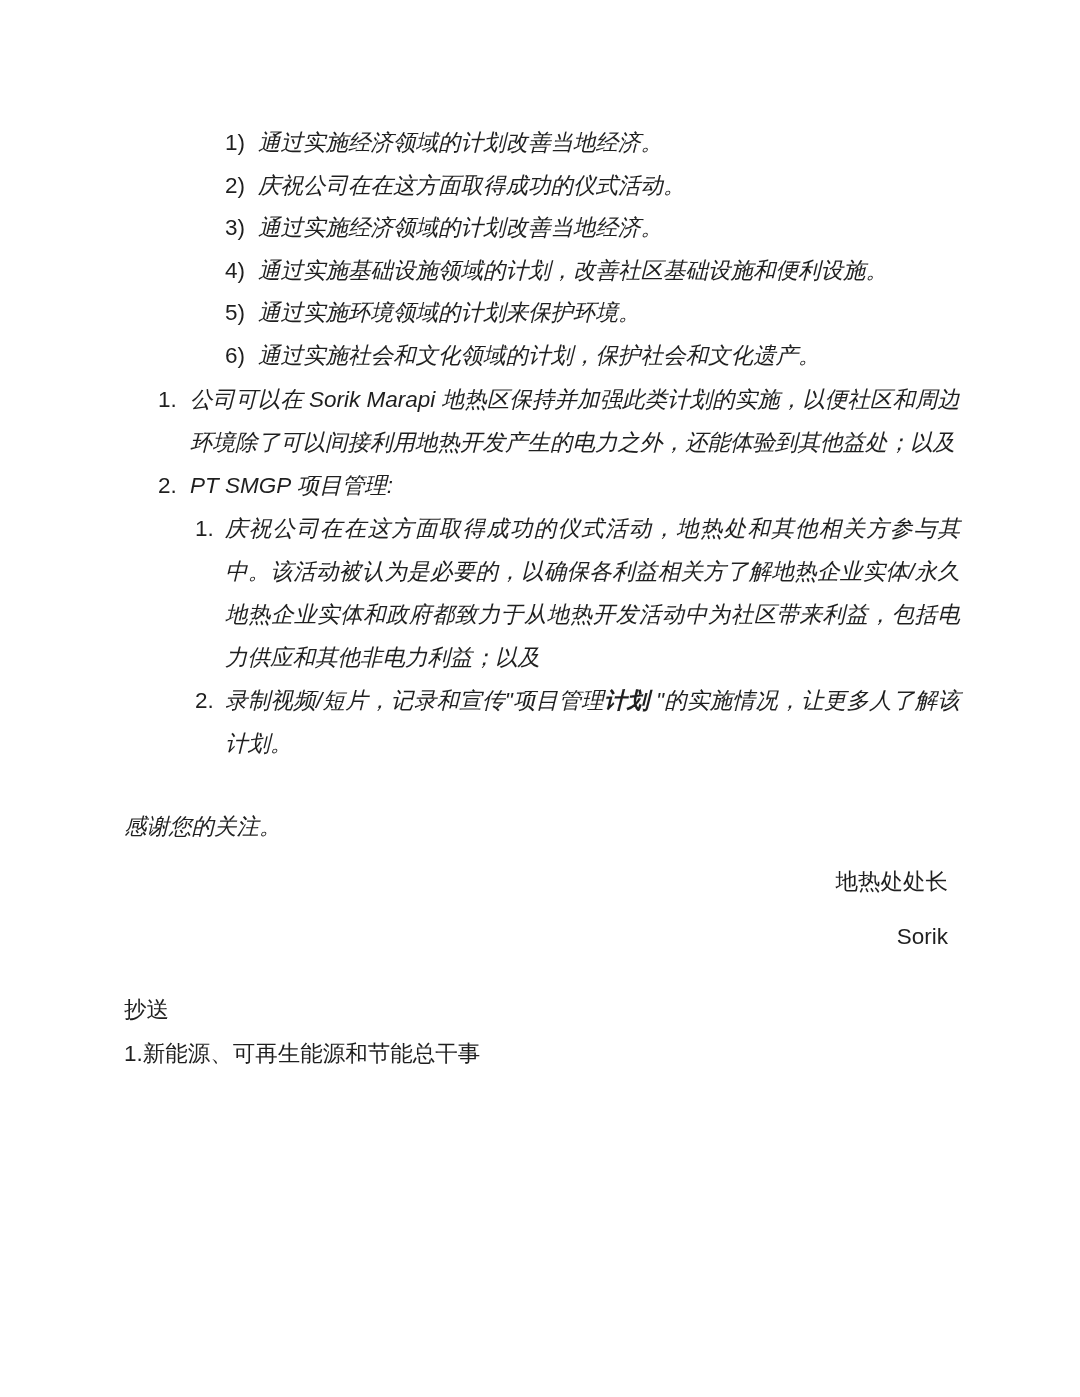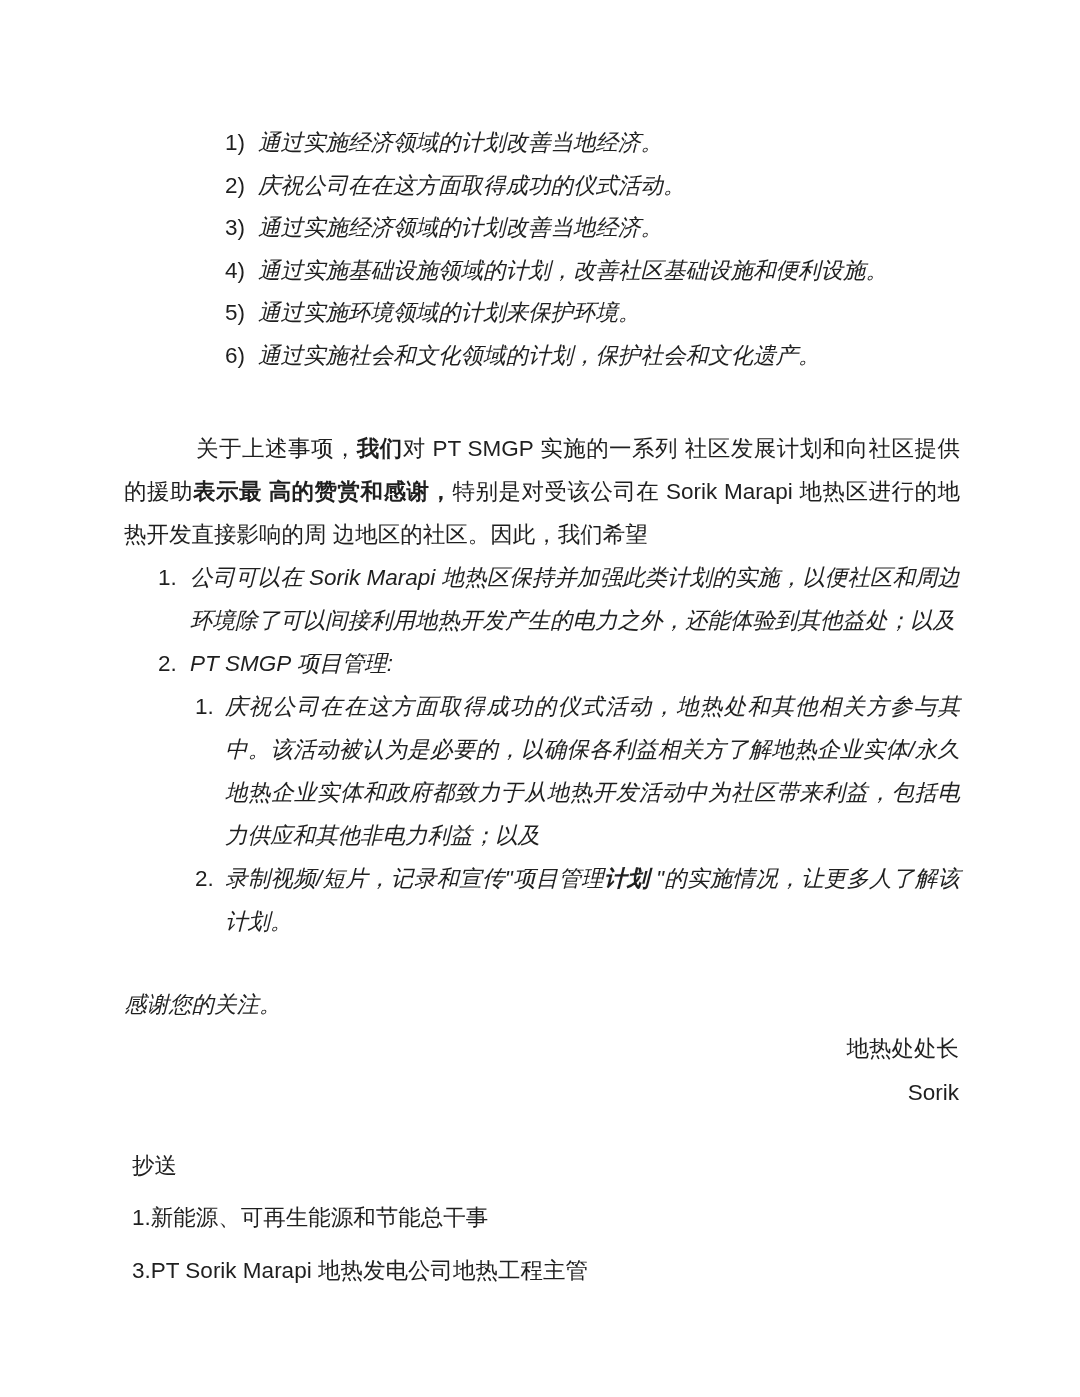--- a/index.html
+++ b/index.html
@@ -31,23 +31,23 @@
   
   .request-list { margin-left:34px; line-height:43px; }
   .request-list .li { display:flex; }
   .request-list .marker { width:32px; flex-shrink:0; }
   
   .sub-list { margin-left:71px; line-height:43px; }
   .sub-list .li { display:flex; }
   .sub-list .marker { width:30px; flex-shrink:0; }
   .li-text { flex:1; text-align:justify;font-style:italic; }
   .thanks { margin:40px 0 0 0; line-height:43px;font-style:italic; }
-  .sign { margin:1px; line-height:43px; text-align:right; }
+  .sign { margin:12px; line-height:43px; text-align:right; }
   .cc-block { margin-top:30px; line-height:44.5px; }
-  .cc-block p { margin:8px; }
+  .cc-block p { margin:0; }
 </style>
 </head>
 <body>
 
 <div class="page">
 
   <div class="goal-list">
     <div class="li">
       <span class="marker">1)</span>
       <span class="li-text">通过实施经济领域的计划改善当地经济。</span>
@@ -67,21 +67,20 @@
     <div class="li">
       <span class="marker">5)</span>
       <span class="li-text">通过实施环境领域的计划来保护环境。</span>
     </div>
     <div class="li">
       <span class="marker">6)</span>
       <span class="li-text">通过实施社会和文化领域的计划，保护社会和文化遗产。</span>
     </div>
   </div>
 
-  <p class="para"><span>关于上述事项，</span><span class="b">我们</span><span>对 PT SMGP 实施的一系列 社区发展计划和向社区提供的援助</span><span class="b">表示最 高的赞赏和感谢，</span><span>特别是对受该公司在 Sorik Marapi 地热区进行的地热开发直接影响的周 边地区的社区。因此，我们希望</span></p>
 
   <div class="request-list">
     <div class="li">
       <span class="marker">1.</span>
       <span class="li-text">公司可以在 Sorik Marapi 地热区保持并加强此类计划的实施，以便社区和周边环境除了可以间接利用地热开发产生的电力之外，还能体验到其他益处；以及</span>
     </div>
     <div class="li">
       <span class="marker">2.</span>
       <span class="li-text">PT SMGP 项目管理:</span>
     </div>
@@ -99,16 +98,15 @@
   </div>
 
   <p class="thanks">感谢您的关注。</p>
 
   <p class="sign">地热处处长</p>
   <p class="sign">Sorik</p>
 
   <div class="cc-block">
     <p>抄送</p>
     <p>1.新能源、可再生能源和节能总干事</p>
-    <p>3.PT Sorik Marapi 地热发电公司地热工程主管</p>
   </div>
 
 </div>
 
 </body></html>

